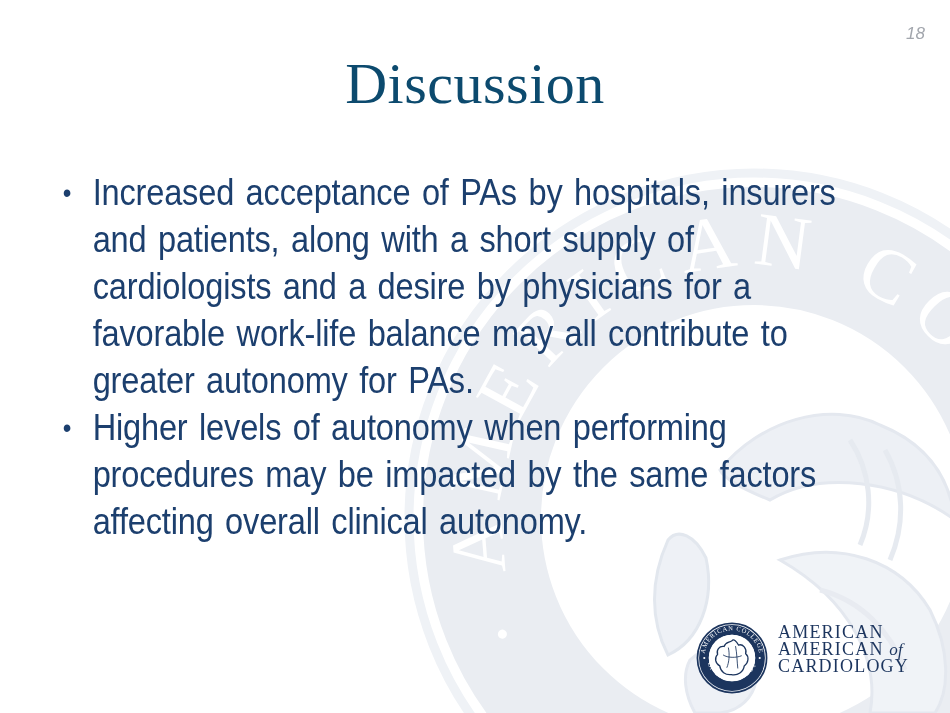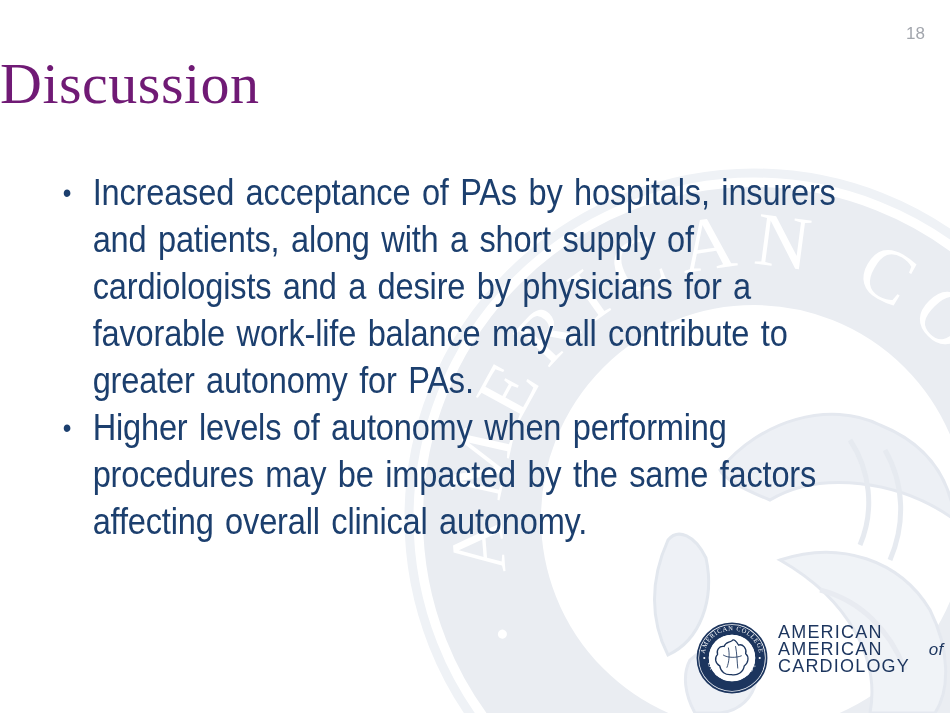--- a/index.html
+++ b/index.html
@@ -12,33 +12,35 @@
     font-family: "Liberation Sans", sans-serif;
   }
   .watermark-svg { position: absolute; top: 0; left: 0; }
 
   .page-number {
     position: absolute;
     top: 24px;
     right: 25px;
     font-size: 17px;
     color: #a2a6ad;
+    font-style: italic;
   }
 
   .slide-title {
     position: absolute;
     top: 50px;
     left: 0;
     width: 100%;
     margin: 0;
+    text-align: center;
     font-family: "Liberation Serif", serif;
     font-weight: 400;
     font-size: 58px;
     letter-spacing: 0.5px;
-    color: #701a75;
+    color: #0c4a6e;
   }
 
   .bullets {
     position: absolute;
     left: 61px;
     top: 169px;
     width: 960px;
     transform: scaleX(0.88);
     transform-origin: 0 0;
     color: #1c3f6e;
@@ -61,32 +63,31 @@
     position: absolute;
     left: 696px;
     top: 620px;
     display: flex;
     align-items: flex-start;
   }
   .acc-seal { width: 72px; height: 72px; display: block; margin-top: 2px; }
   .acc-wordmark {
     margin-left: 10px;
     margin-top: 4px;
-    font-family: Liberation Sans, sans-serif;
+    font-family: Liberation Serif, serif;
     color: #1c355e;
     font-size: 18px;
     line-height: 17px;
     letter-spacing: 1.2px;
     white-space: nowrap;
   }
   .acc-wordmark .of {
     font-style: italic;
     letter-spacing: 0.2px;
     font-size: 17px;
-    margin-left: 40px;
   }
 </style>
 </head>
 <body>
 
 <div class="slide">
 
   <svg class="watermark-svg" width="950" height="713" viewBox="0 0 950 713" aria-hidden="true">
     <defs>
       <path id="wm-arc" d="M 536 644 A 252 252 0 1 1 991 432" fill="none"></path>

